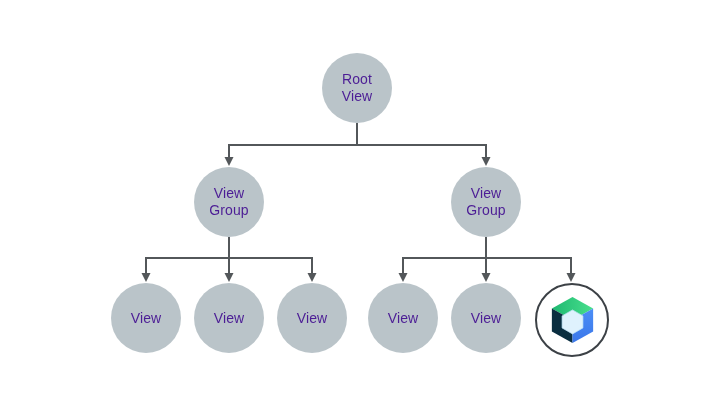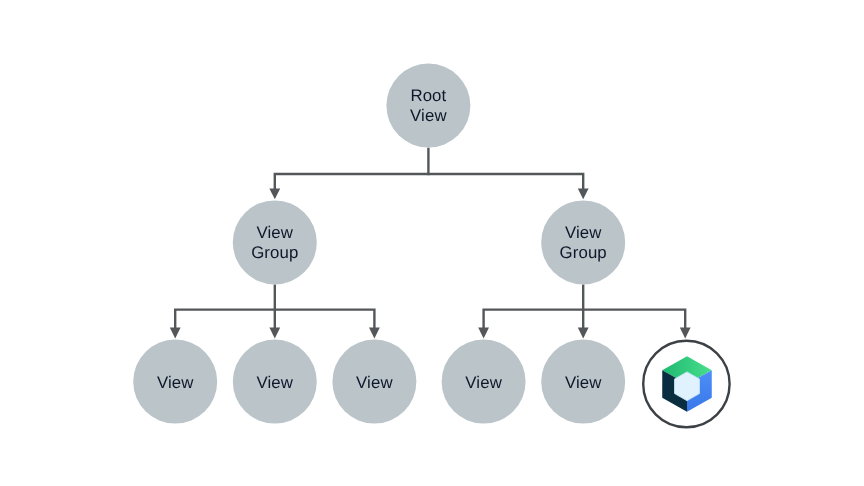--- a/index.html
+++ b/index.html
@@ -26,21 +26,21 @@
     position: absolute;
     width: 70px;
     height: 70px;
     border-radius: 50%;
     background: #bac4c9;
     display: flex;
     flex-direction: column;
     align-items: center;
     justify-content: center;
     text-align: center;
-    color: #0f172a;
+    color: #4c1d95;
     font-size: 14px;
     line-height: 17px;
     letter-spacing: 0.1px;
   }
   .node span { display: block; }
   .node.compose-node {
     width: 74px;
     height: 74px;
     background: #ffffff;
     border: 2px solid #3c4146;

